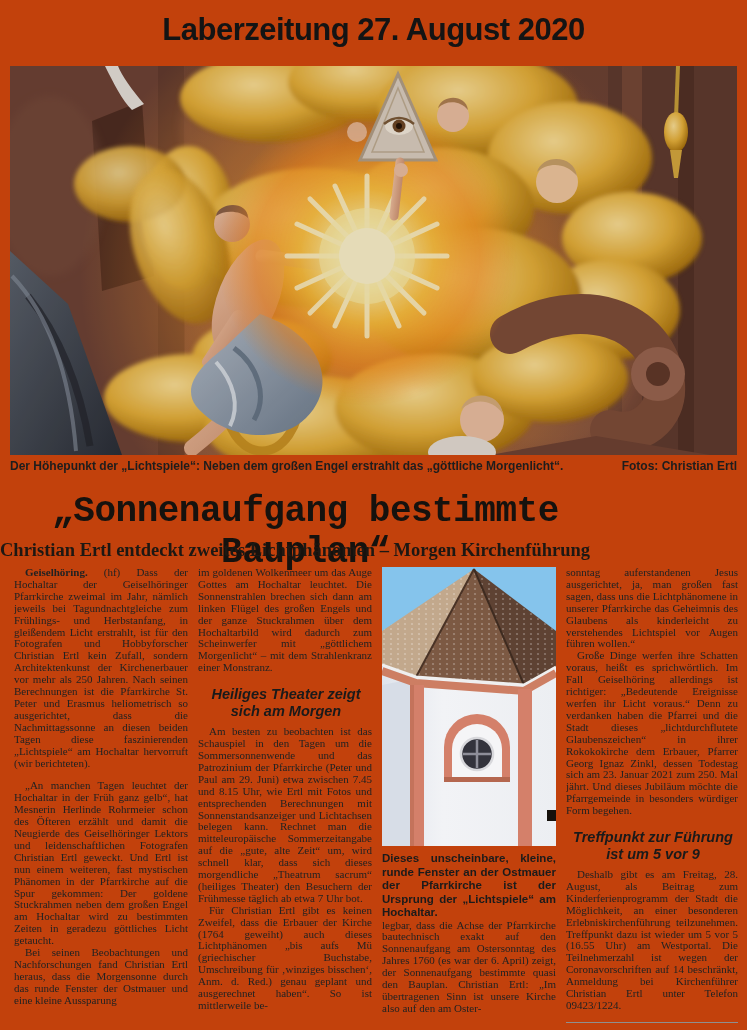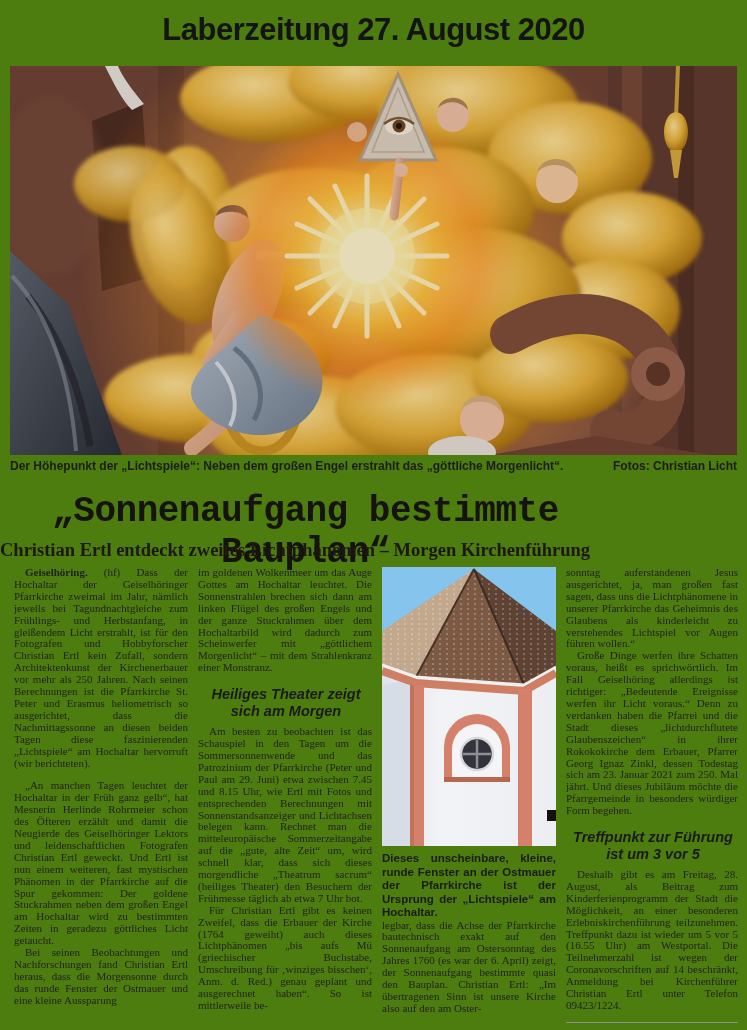--- a/index.html
+++ b/index.html
@@ -1,16 +1,16 @@
 <!DOCTYPE html>
 <html lang="de"><head>
 <meta charset="utf-8">
 <style>
   html,body{margin:0;padding:0;background:#ffffff;}
-  .page{position:relative;width:747px;height:1030px;background:#4d7c0f;overflow:hidden;
+  .page{position:relative;width:747px;height:1030px;background:#c2410c;overflow:hidden;
         font-family:"Liberation Serif",serif;color:#1b1b1b;}
 
   .page-title{position:absolute;top:12px;left:0;width:747px;text-align:center;
     font-family:"Liberation Sans",sans-serif;font-weight:600;font-size:31px;
     letter-spacing:-0.5px;color:#141414;}
 
   .main-photo{position:absolute;left:10px;top:66px;width:727px;height:389px;overflow:hidden;}
   .main-photo svg{display:block;}
 
   .caption-row{position:absolute;left:10px;top:459px;width:727px;display:flex;
@@ -201,21 +201,21 @@
         <ellipse cx="666" cy="66" rx="12" ry="20" fill="url(#gold)"></ellipse>
         <path d="M660 84 L 672 84 L 668 112 L 664 112 Z" fill="#d8ab3f"></path>
       </g>
 
       <rect x="0" y="0" width="727" height="389" fill="#2a140c" opacity="0.12"></rect>
     </svg>
   </div>
 
   <div class="caption-row">
     <span>Der Höhepunkt der „Lichtspiele“: Neben dem großen Engel erstrahlt das „göttliche Morgenlicht“.</span>
-    <span>Fotos: Christian Licht</span>
+    <span>Fotos: Christian Ertl</span>
   </div>
 
   <div class="headline">„Sonnenaufgang bestimmte Bauplan“</div>
   <div class="subheadline">Christian Ertl entdeckt zweites Lichtphänomen – Morgen Kirchenführung</div>
 
   <div class="col col-1">
     <p class="indent"><span class="lead-loc">Geiselhöring.</span><span> (hf) Dass der Hochaltar der Geiselhöringer Pfarrkirche zweimal im Jahr, nämlich jeweils bei Tagundnachtgleiche zum Frühlings- und Herbstanfang, in gleißendem Licht erstrahlt, ist für den Fotografen und Hobbyforscher Christian Ertl kein Zufall, sondern Architektenkunst der Kirchenerbauer vor mehr als 250 Jahren. Nach seinen Berechnungen ist die Pfarrkirche St. Peter und Erasmus heliometrisch so ausgerichtet, dass die Nachmittagssonne an diesen beiden Tagen diese faszinierenden „Lichtspiele“ am Hochaltar hervorruft (wir berichteten).</span></p>
     <p class="indent gap-before">„An manchen Tagen leuchtet der Hochaltar in der Früh ganz gelb“, hat Mesnerin Herlinde Rohrmeier schon des Öfteren erzählt und damit die Neugierde des Geiselhöringer Lektors und leidenschaftlichen Fotografen Christian Ertl geweckt. Und Ertl ist nun einem weiteren, fast mystischen Phänomen in der Pfarrkirche auf die Spur gekommen: Der goldene Stuckrahmen neben dem großen Engel am Hochaltar wird zu bestimmten Zeiten in geradezu göttliches Licht getaucht.</p>
     <p class="indent">Bei seinen Beobachtungen und Nachforschungen fand Christian Ertl heraus, dass die Morgensonne durch das runde Fenster der Ostmauer und eine kleine Aussparung</p>
   </div>
@@ -266,19 +266,19 @@
         <rect x="165" y="243" width="9" height="11" fill="#15100c"></rect>
       </svg>
     </div>
     <p class="small-caption">Dieses unscheinbare, kleine, runde Fenster an der Ostmauer der Pfarrkirche ist der Ursprung der „Lichtspiele“ am Hochaltar.</p>
     <p>legbar, dass die Achse der Pfarrkirche bautechnisch exakt auf den Sonnenaufgang am Ostersonntag des Jahres 1760 (es war der 6. April) zeigt, der Sonnenaufgang bestimmte quasi den Bauplan. Christian Ertl: „Im übertragenen Sinn ist unsere Kirche also auf den am Oster-</p>
   </div>
 
   <div class="col col-4">
     <p>sonntag auferstandenen Jesus ausgerichtet, ja, man großen fast sagen, dass uns die Lichtphänomene in unserer Pfarrkirche das Geheimnis des Glaubens als kinderleicht zu verstehendes Lichtspiel vor Augen führen wollen.“</p>
     <p class="indent">Große Dinge werfen ihre Schatten voraus, heißt es sprichwörtlich. Im Fall Geiselhöring allerdings ist richtiger: „Bedeutende Ereignisse werfen ihr Licht voraus.“ Denn zu verdanken haben die Pfarrei und die Stadt dieses „lichtdurchflutete Glaubenszeichen“ in ihrer Rokokokirche dem Erbauer, Pfarrer Georg Ignaz Zinkl, dessen Todestag sich am 23. Januar 2021 zum 250. Mal jährt. Und dieses Jubiläum möchte die Pfarrgemeinde in besonders würdiger Form begehen.</p>
-    <div class="article-subhead">Treffpunkt zur Führung ist um 3 vor 5</div>
+    <div class="article-subhead">Treffpunkt zur Führung ist um 5 vor 9</div>
     <p class="indent">Deshalb gibt es am Freitag, 28. August, als Beitrag zum Kinderferienprogramm der Stadt die Möglichkeit, an einer besonderen Erlebniskirchenführung teilzunehmen. Treffpunkt dazu ist wieder um 5 vor 5 (16.55 Uhr) am Westportal. Die Teilnehmerzahl ist wegen der Coronavorschriften auf 14 beschränkt, Anmeldung bei Kirchenführer Christian Ertl unter Telefon 09423/1224.</p>
     <hr class="byline-rule">
 
   </div>
 
 </div>
 
 </body></html>

